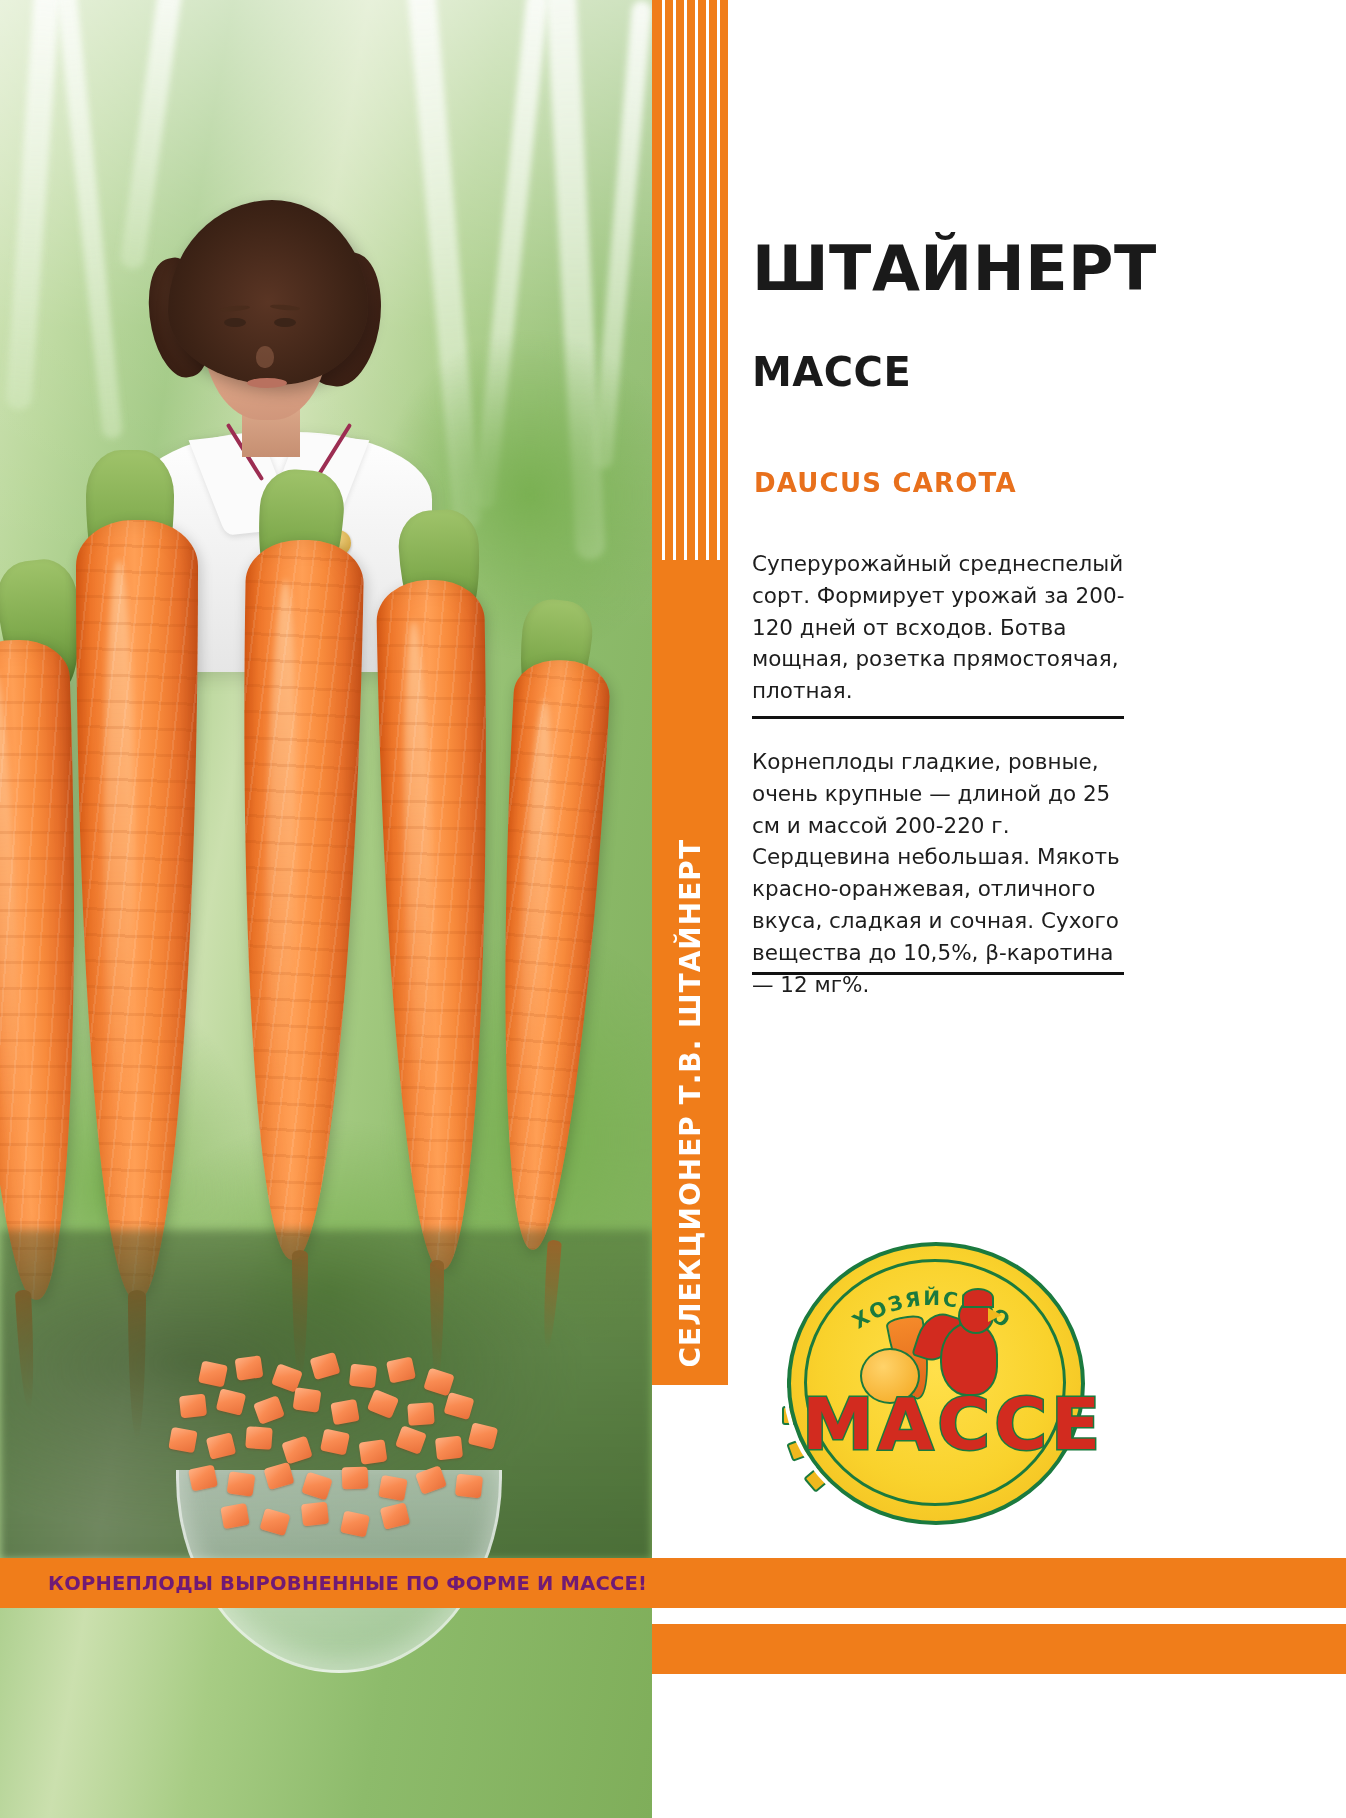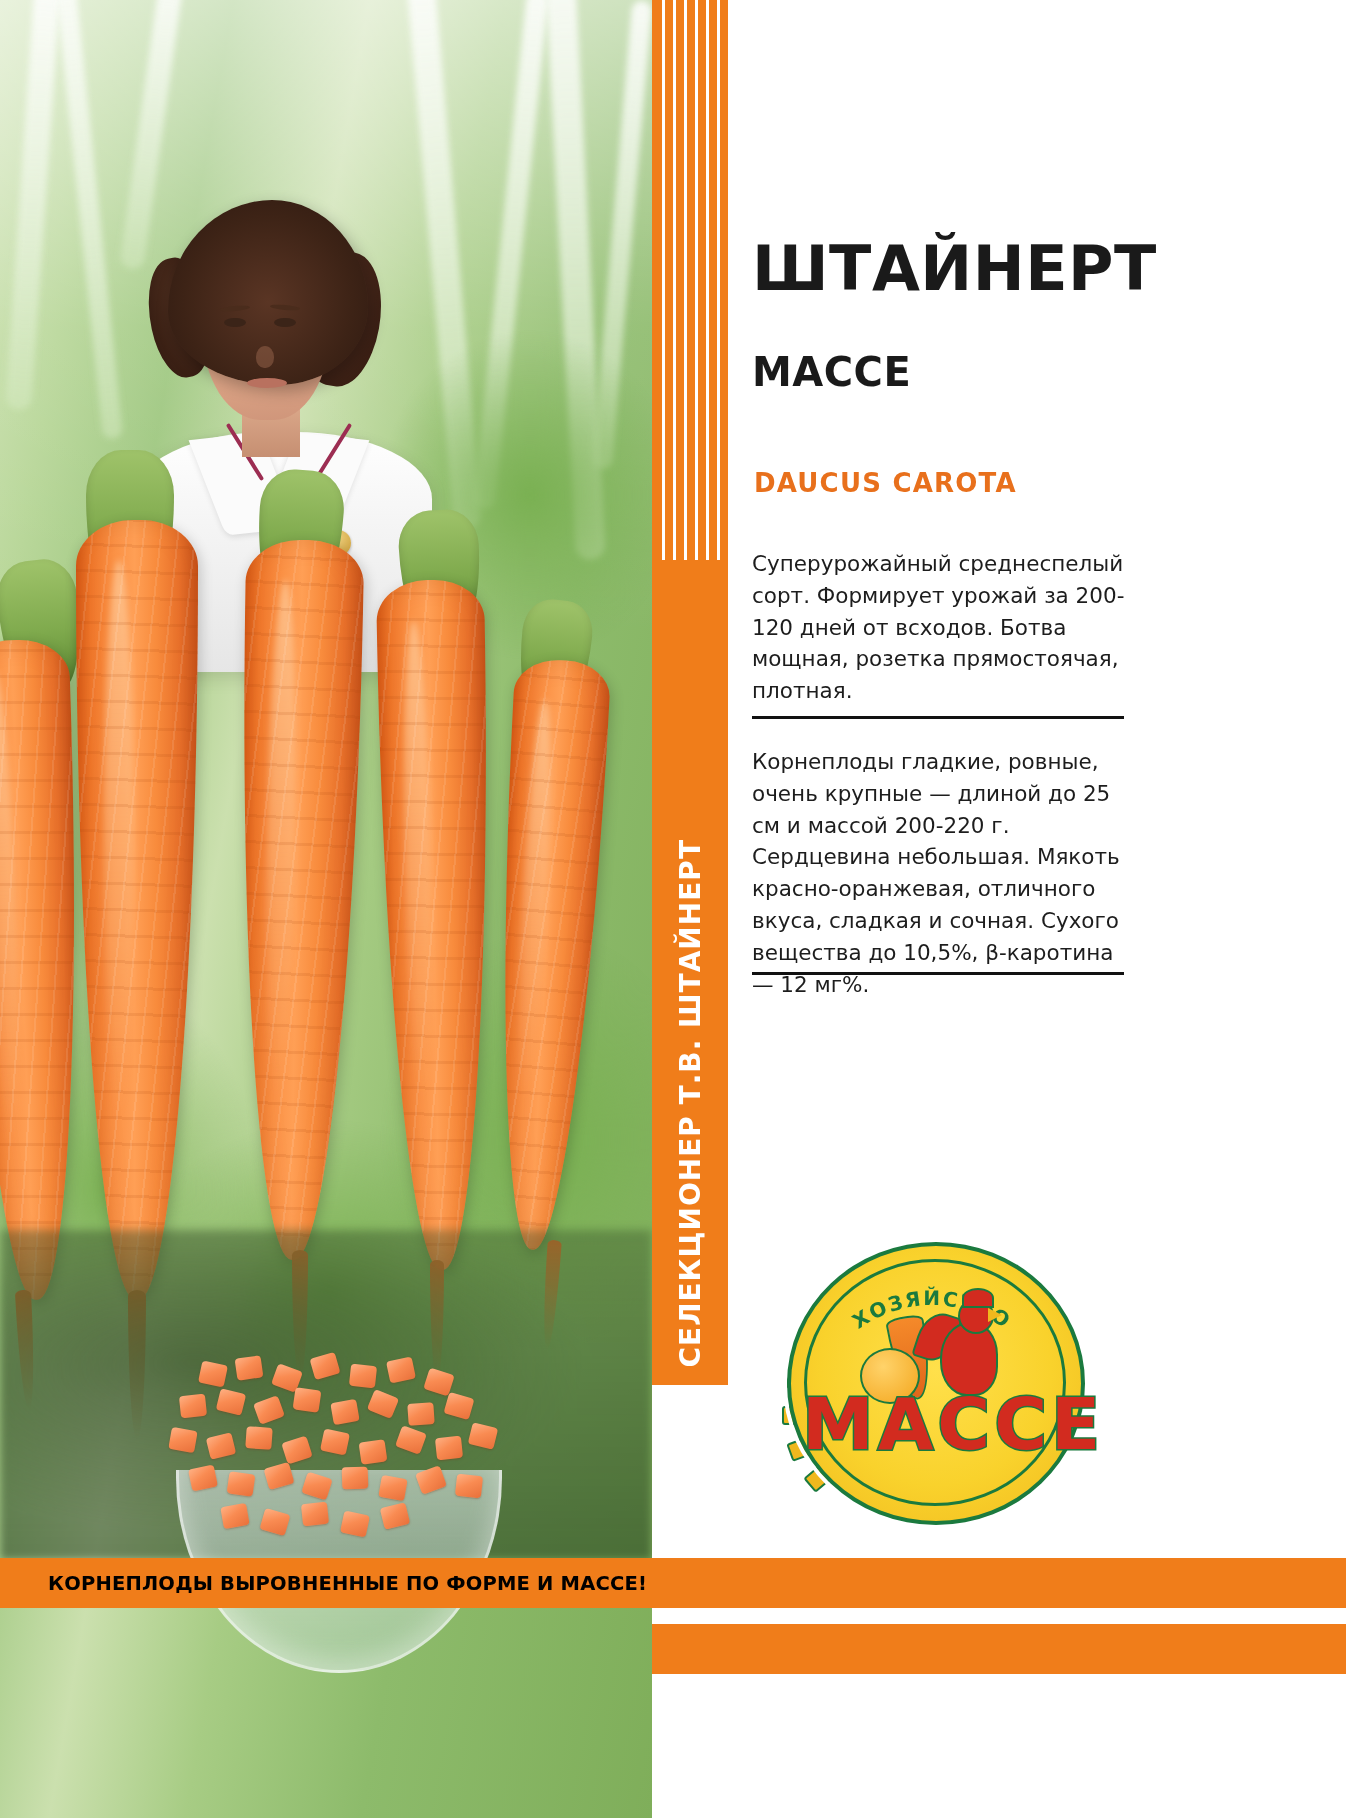--- a/index.html
+++ b/index.html
@@ -233,21 +233,21 @@
   .strip {
     position: absolute;
     left: 0;
     width: 652px;
     height: 50px;
     background: #f07d1a;
     display: flex;
     align-items: center;
     padding-left: 48px;
     box-sizing: border-box;
-    color: #000000;
+    color: #701a75;
     font-size: 19.5px;
     font-weight: bold;
     letter-spacing: 0.2px;
     white-space: nowrap;
   }
   .strip.one { top: 1558px; }
   .strip.two { top: 1624px; }
 
   
   .spine {

